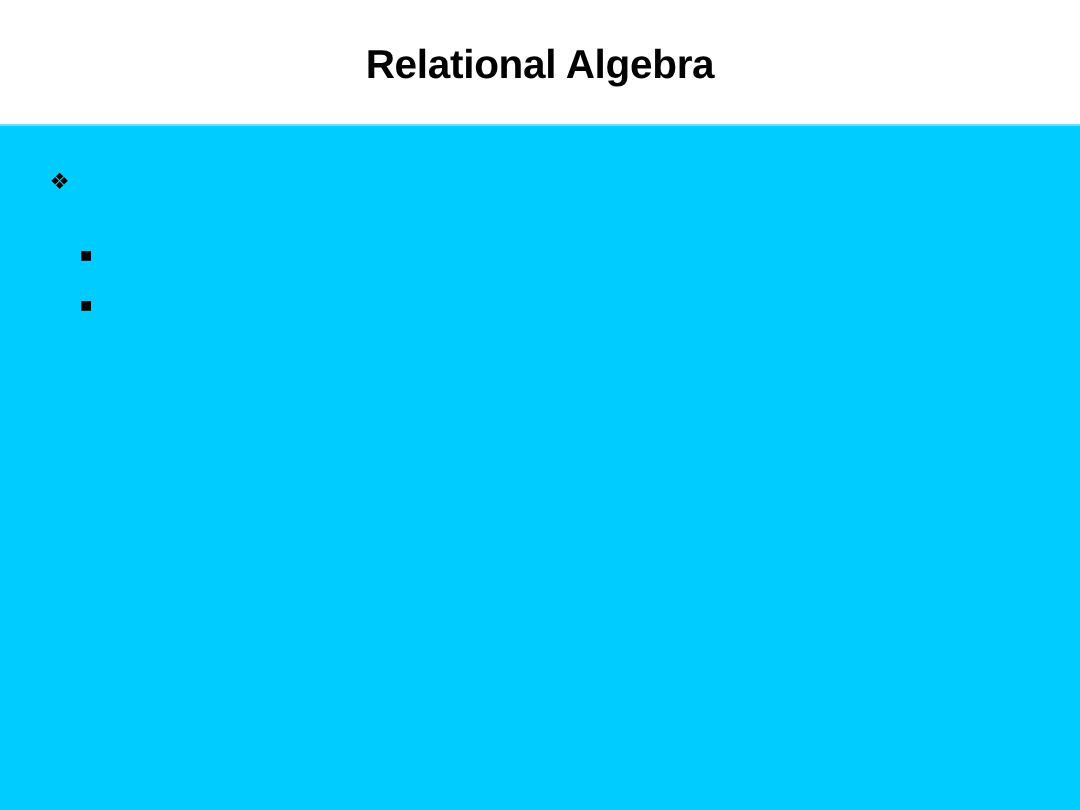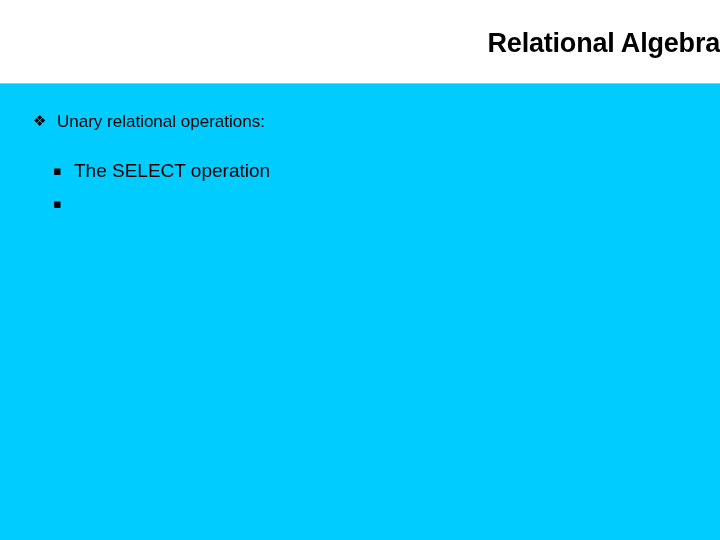--- a/index.html
+++ b/index.html
@@ -31,21 +31,21 @@
     width: 720px;
     height: 83px;
     background: #ffffff;
   }
 
   .slide-title {
     position: absolute;
     left: 0;
     top: 27px;
     width: 720px;
-    text-align: right;
+    text-align: center;
     font-family: "Liberation Sans", sans-serif;
     font-size: 27px;
     font-weight: bold;
     color: #000000;
     letter-spacing: -0.2px;
     line-height: 32px;
     white-space: nowrap;
   }
 
   
@@ -147,28 +147,26 @@
 
   <div class="title-band">
     <div class="slide-title">Relational Algebra</div>
   </div>
 
   <div class="body-band">
     <div class="content">
 
       <div class="bullet-l1">
         <span class="glyph">❖</span>
-        <span>Unary relational operations:</span>
       </div>
 
       <div class="sub-list">
 
         <div class="bullet-l2">
           <span class="glyph">▪</span>
-          <span>The SELECT operation</span>
         </div>
 
         <div class="bullet-l2">
           <span class="glyph">▪</span>
         </div>
 
       </div>
 
     </div>
   </div>

